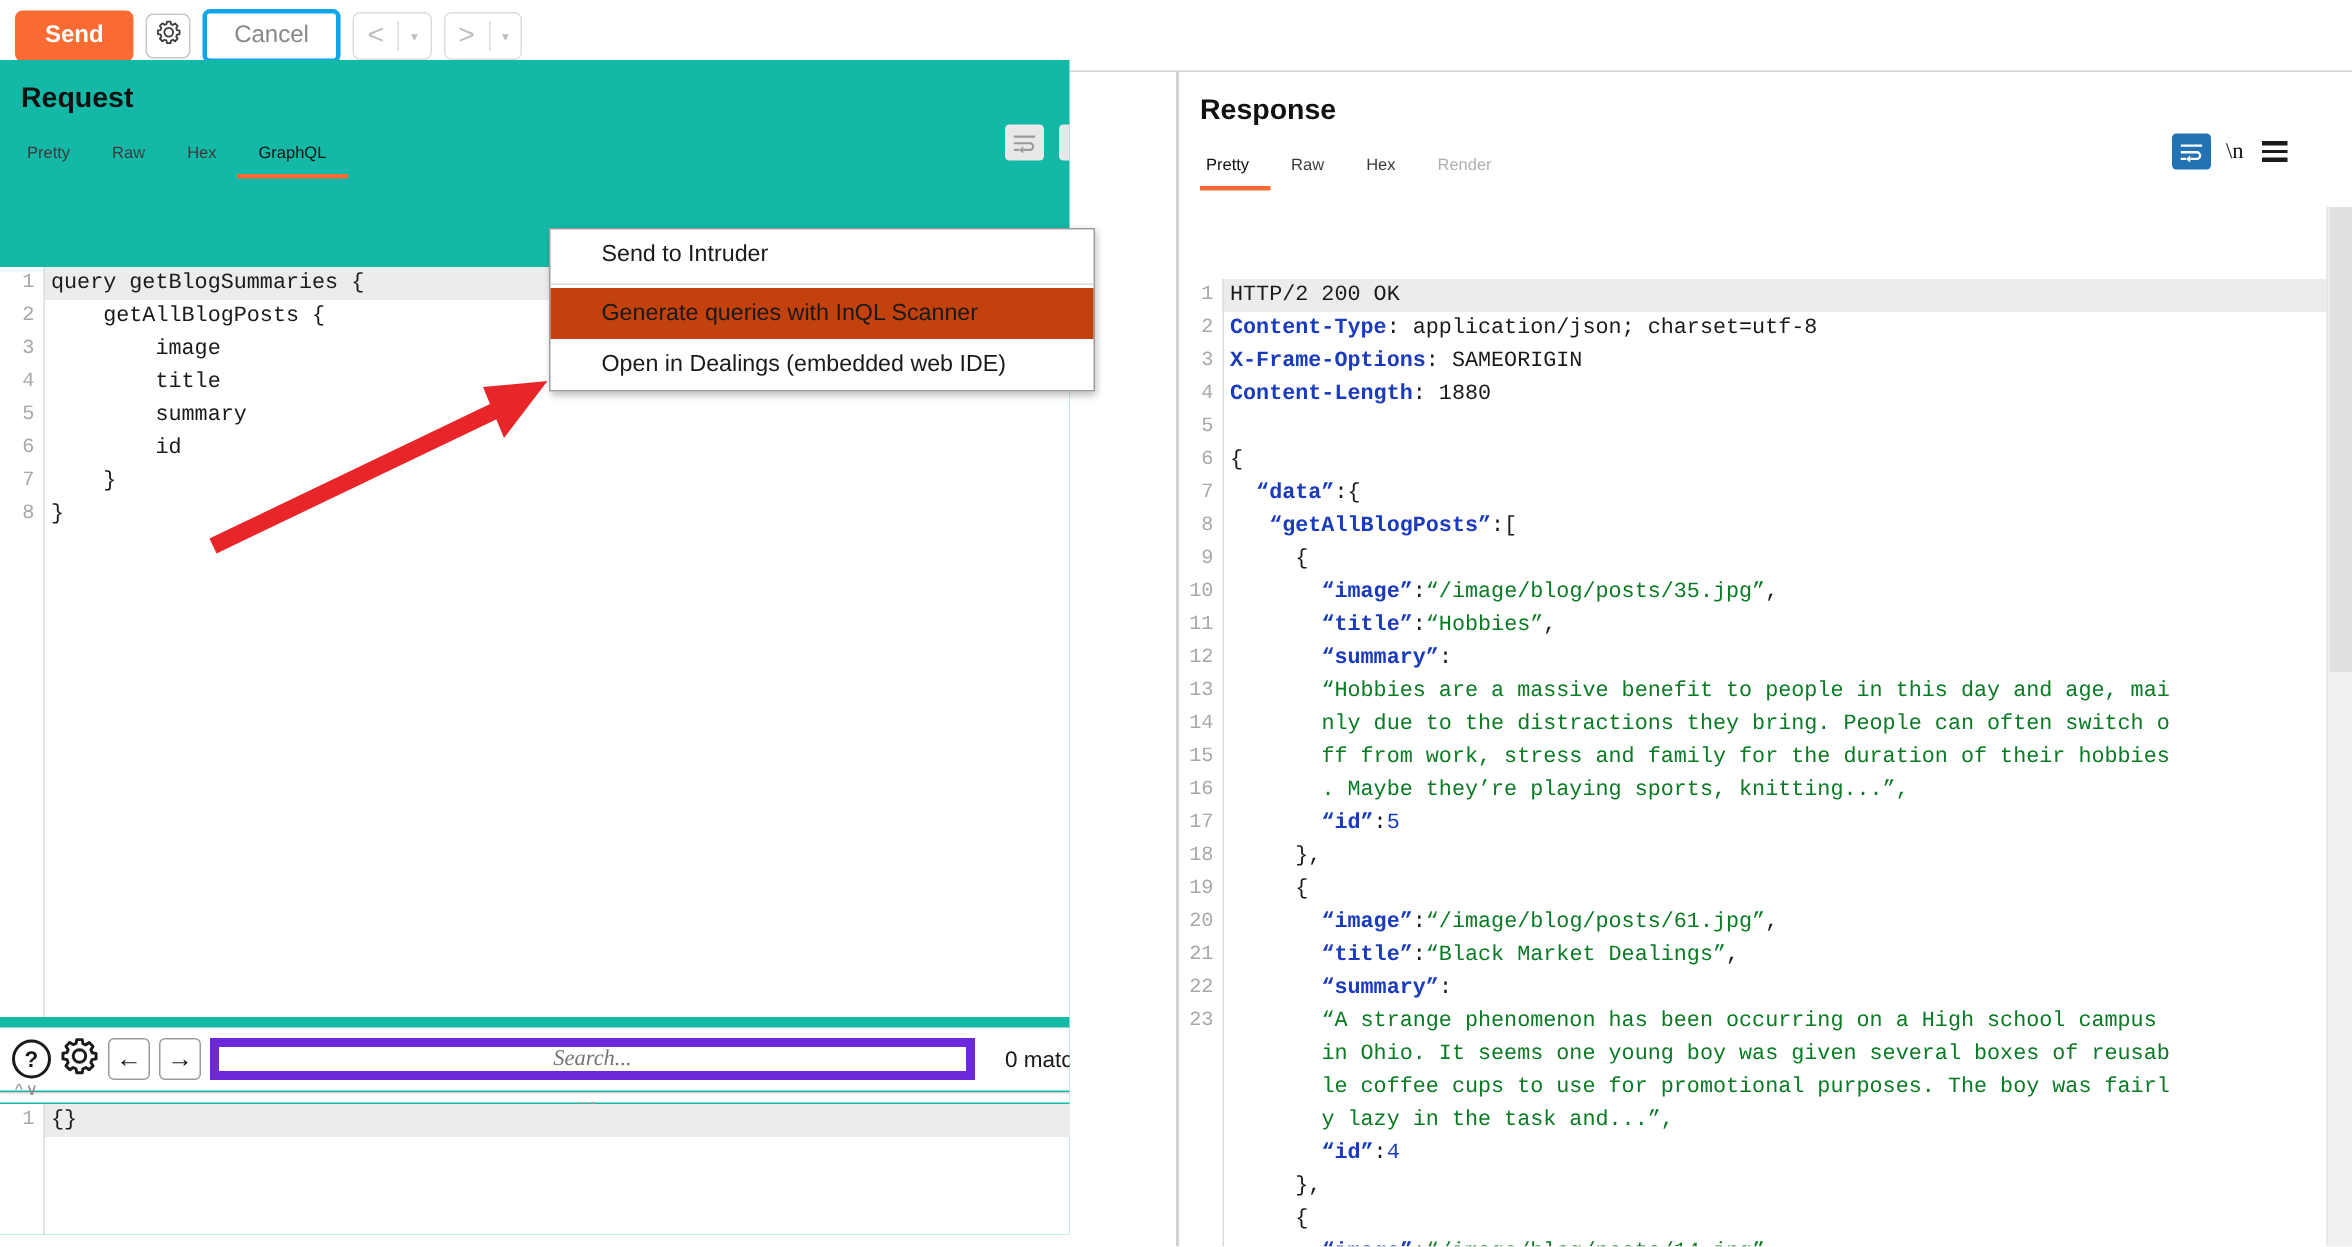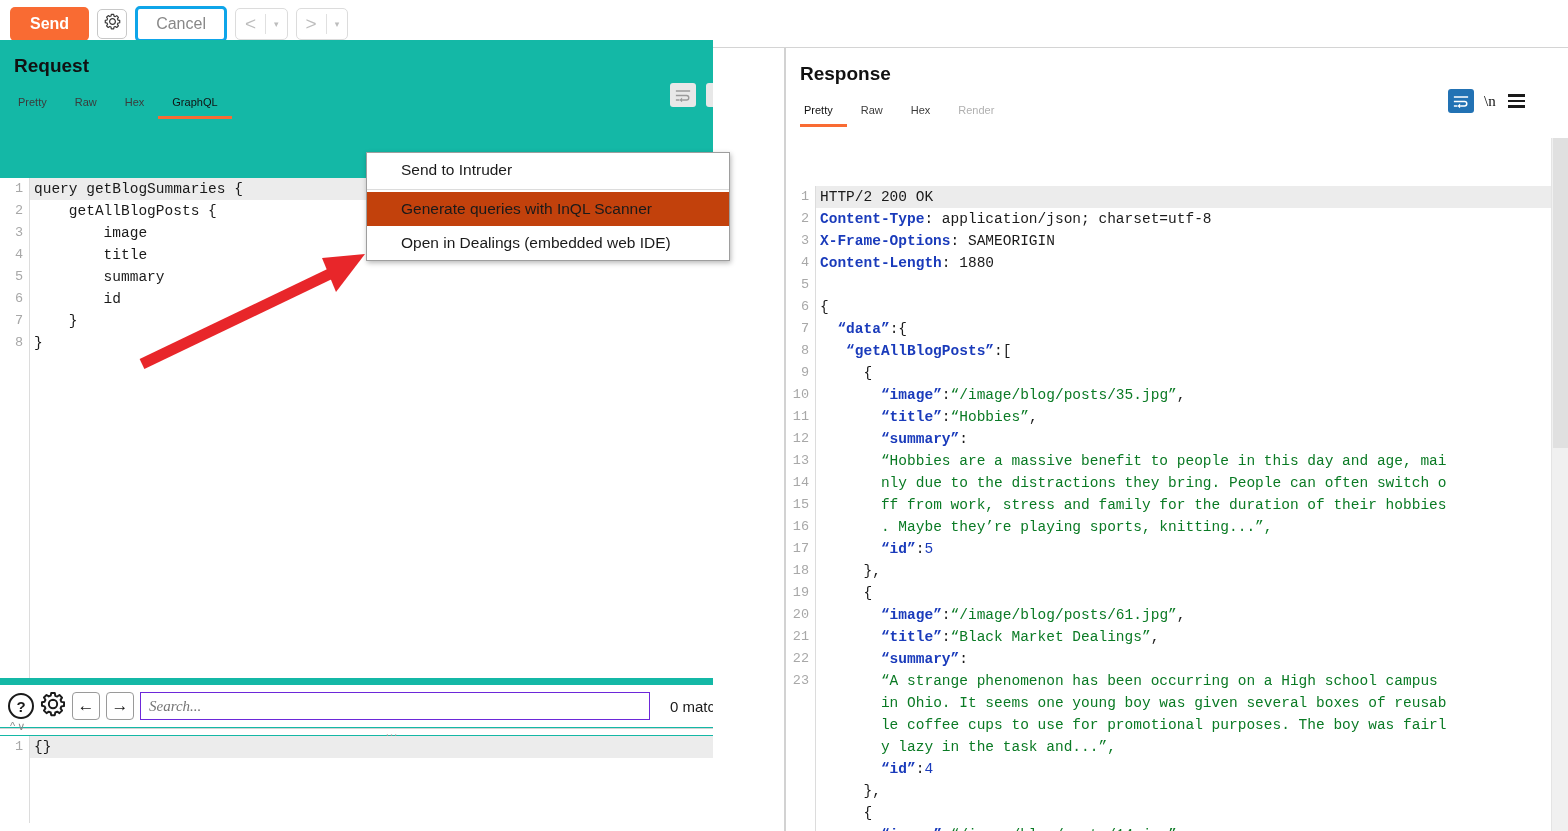--- a/index.html
+++ b/index.html
@@ -131,23 +131,23 @@
     width: 26px; height: 26px; border-radius: 50%; border: 2px solid #1a1a1a;
     display:flex; align-items:center; justify-content:center;
     font-size: 15px; font-weight: bold; color:#1a1a1a; cursor:pointer;
   }
   .sq-nav {
     width: 28px; height: 28px; border: 1px solid #9a9a9a; border-radius: 4px;
     background:#fff; display:flex; align-items:center; justify-content:center;
     font-size: 17px; color:#1a1a1a; cursor:pointer;
   }
   .search-input {
-    width: 510px; height: 28px; border: 1px solid #6d28d9; background:#fff;
+    width: 510px; height: 28px; border: 6px solid #6d28d9; background:#fff;
     font-family: "Liberation Serif", serif; font-size: 15px; font-style: italic;
-    color:#777; padding: 0 8px; outline:none;
+    color:#777; padding: 0 8px; outline:none;text-align:center;
   }
   .matches { font-size: 15px; color: #1a1a1a; margin-left: 14px; }
 
   .hsplit {
     position: absolute; left: 0; top: 688px; width: 784px; height: 7px;
     border-top: 1px solid #d2d2d2; background: #fff;
   }
   .hsplit .dots {
     position:absolute; left: 50%; top: 0px; transform: translateX(-50%);
     color:#9a9a9a; font-size: 13px; letter-spacing: 1px; line-height: 6px;

